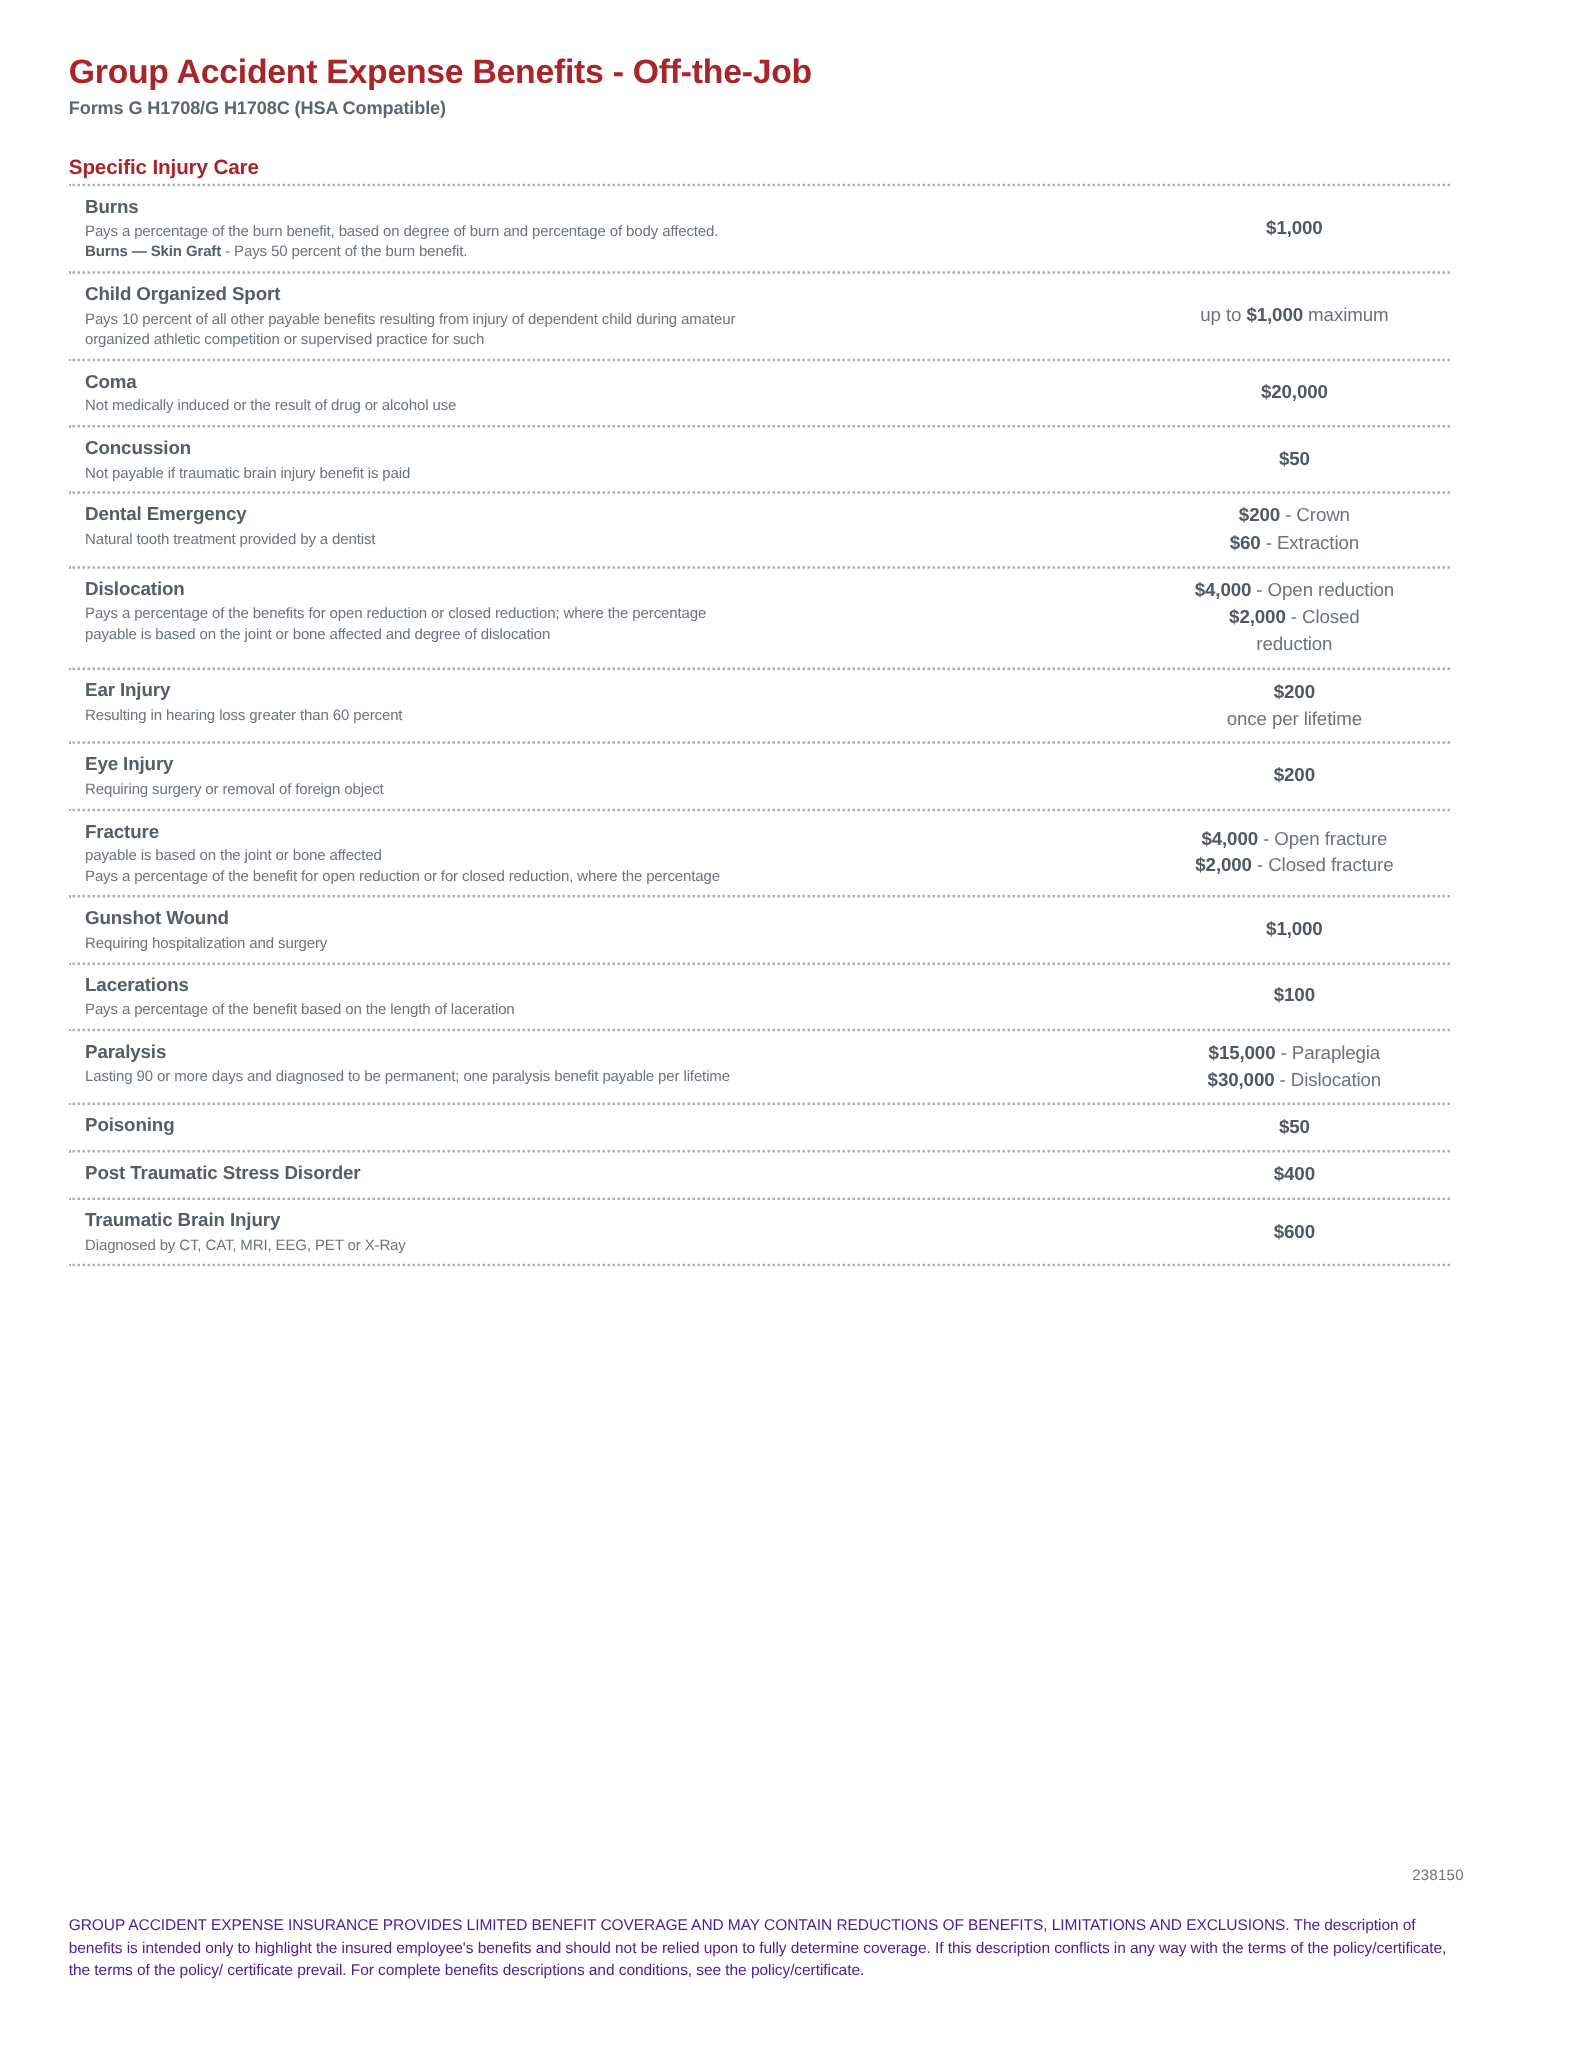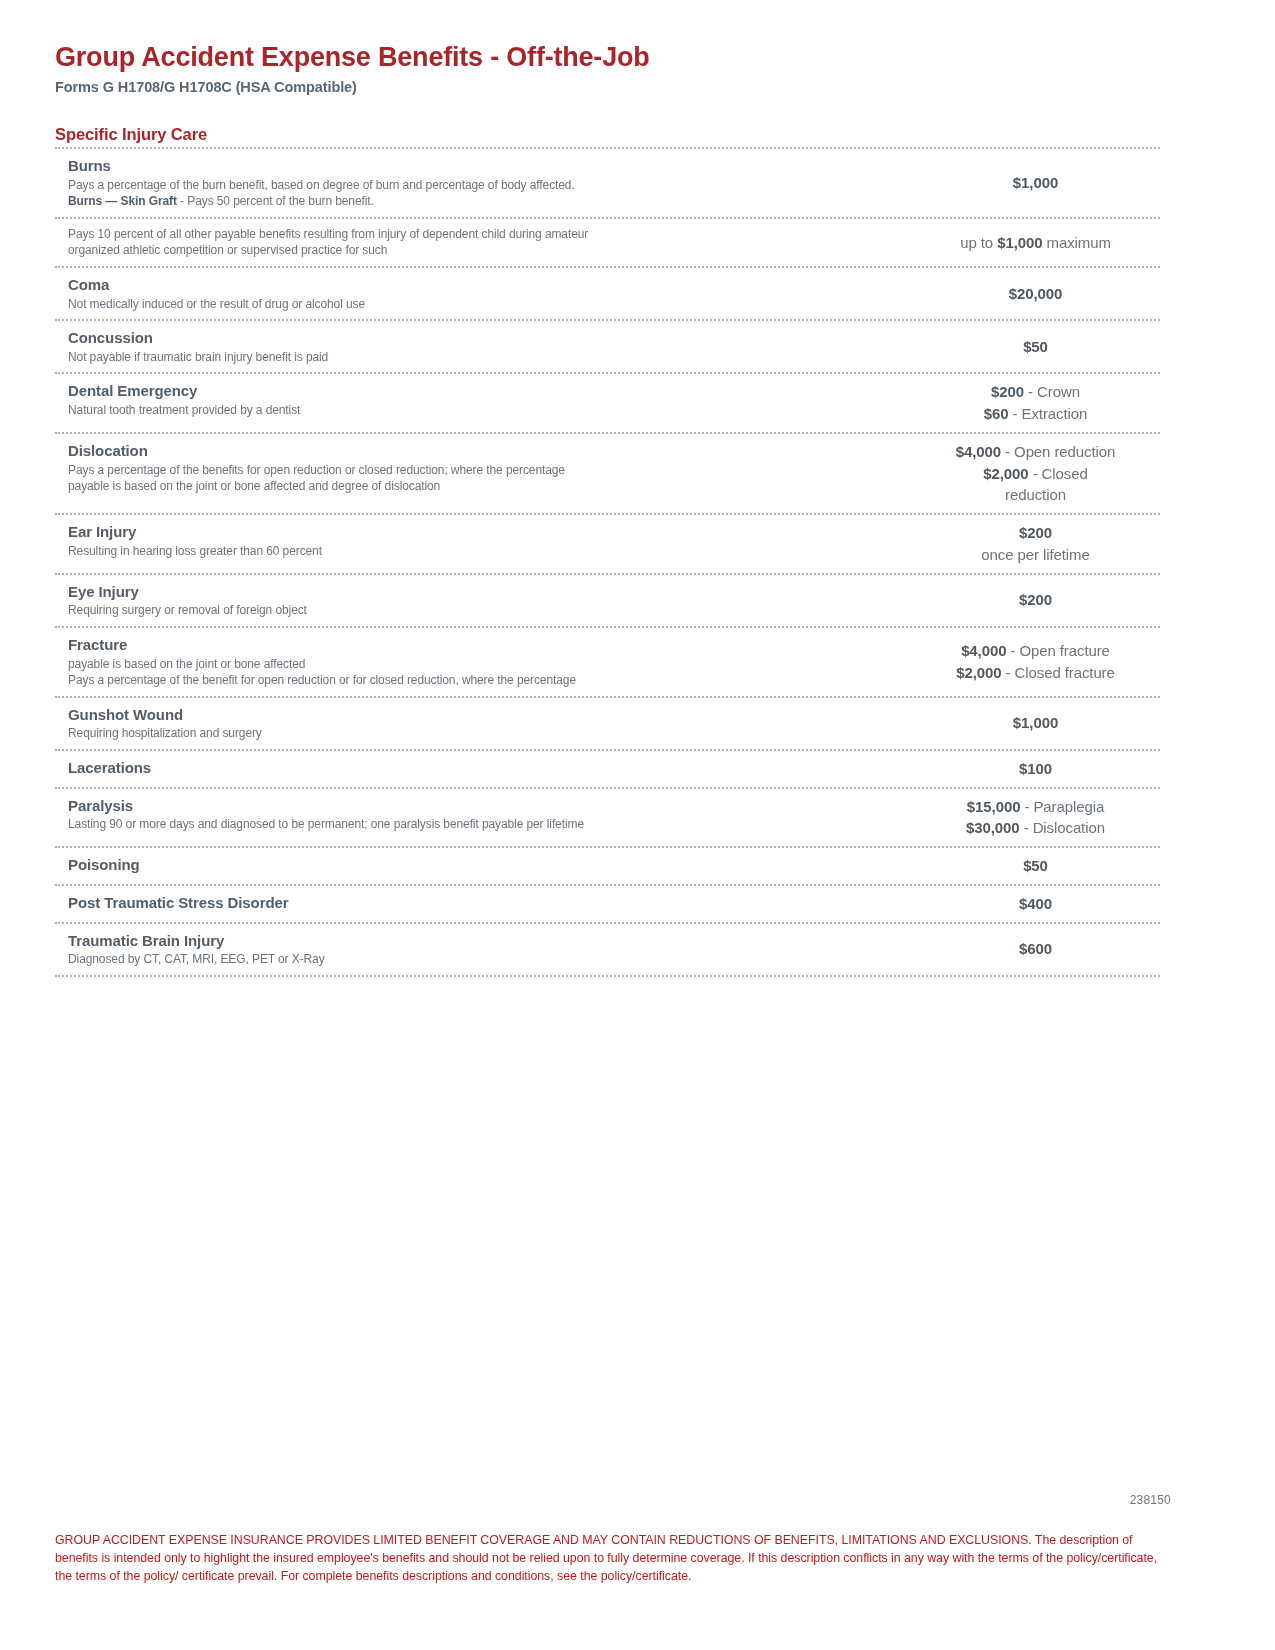--- a/index.html
+++ b/index.html
@@ -116,21 +116,21 @@
     color: #6b747d;
     letter-spacing: 0.2px;
   }
   .disclaimer {
     position: absolute;
     left: 55px;
     top: 1532px;
     width: 1110px;
     font-size: 12.4px;
     line-height: 1.45;
-    color: #b91c1c;
+    color: #4c1d95;
     letter-spacing: -0.05px;
   }
 </style>
 </head>
 <body>
 
 <div class="page">
 
   <div class="content">
 
@@ -148,20 +148,21 @@
             <div class="benefit-desc"><span>Pays a percentage of the burn benefit, based on degree of burn and percentage of body affected.</span></div>
             <div class="benefit-desc"><b>Burns — Skin Graft</b><span> - Pays 50 percent of the burn benefit.</span></div>
           </div>
           <div class="benefit-right">
             <div class="amount-line"><span class="amt">$1,000</span></div>
           </div>
         </div>
         <div class="rule"></div>
         <div class="benefit-row">
           <div class="benefit-left">
+            <div class="benefit-name">Child Organized Sport</div>
             <div class="benefit-desc"><span>Pays 10 percent of all other payable benefits resulting from injury of dependent child during amateur</span></div>
             <div class="benefit-desc"><span>organized athletic competition or supervised practice for such</span></div>
           </div>
           <div class="benefit-right">
             <div class="amount-line"><span class="amt-note">up to </span><span class="amt">$1,000</span><span class="amt-note"> maximum</span></div>
           </div>
         </div>
         <div class="rule"></div>
         <div class="benefit-row">
           <div class="benefit-left">
@@ -246,20 +247,21 @@
             <div class="benefit-desc"><span>Requiring hospitalization and surgery</span></div>
           </div>
           <div class="benefit-right">
             <div class="amount-line"><span class="amt">$1,000</span></div>
           </div>
         </div>
         <div class="rule"></div>
         <div class="benefit-row">
           <div class="benefit-left">
             <div class="benefit-name">Lacerations</div>
+            <div class="benefit-desc"><span>Pays a percentage of the benefit based on the length of laceration</span></div>
           </div>
           <div class="benefit-right">
             <div class="amount-line"><span class="amt">$100</span></div>
           </div>
         </div>
         <div class="rule"></div>
         <div class="benefit-row">
           <div class="benefit-left">
             <div class="benefit-name">Paralysis</div>
             <div class="benefit-desc"><span>Lasting 90 or more days and diagnosed to be permanent; one paralysis benefit payable per lifetime</span></div>

